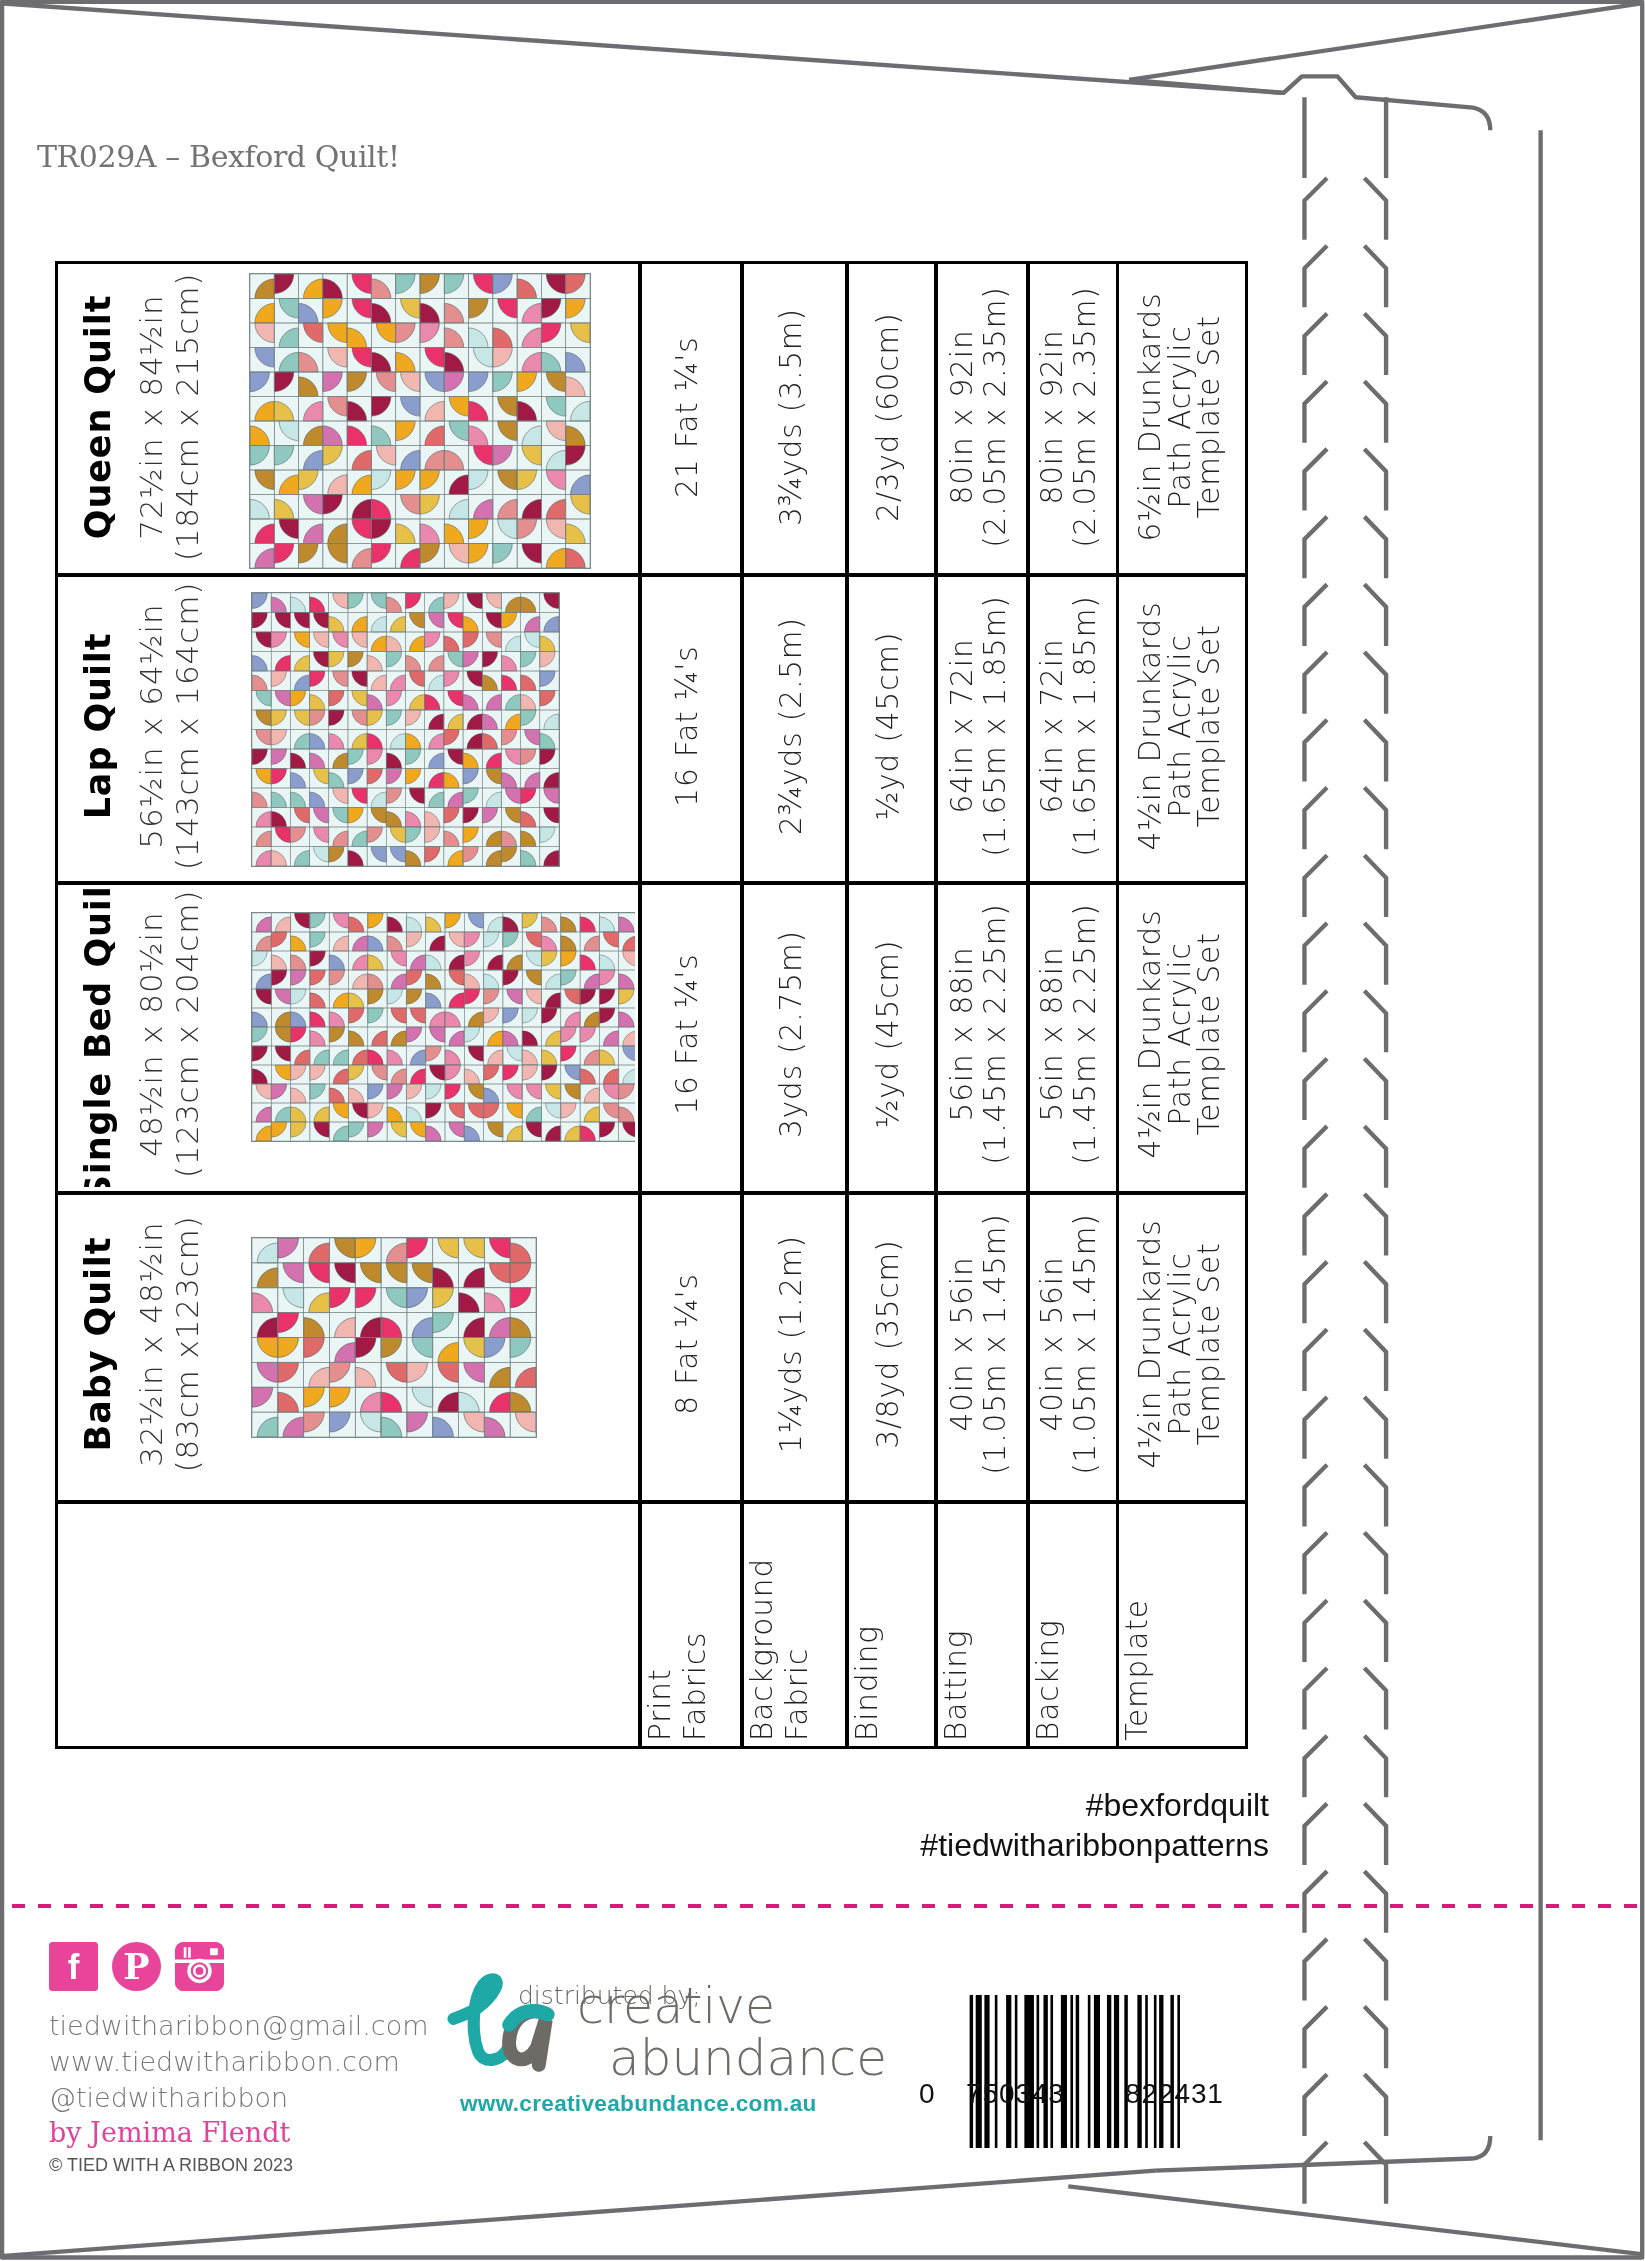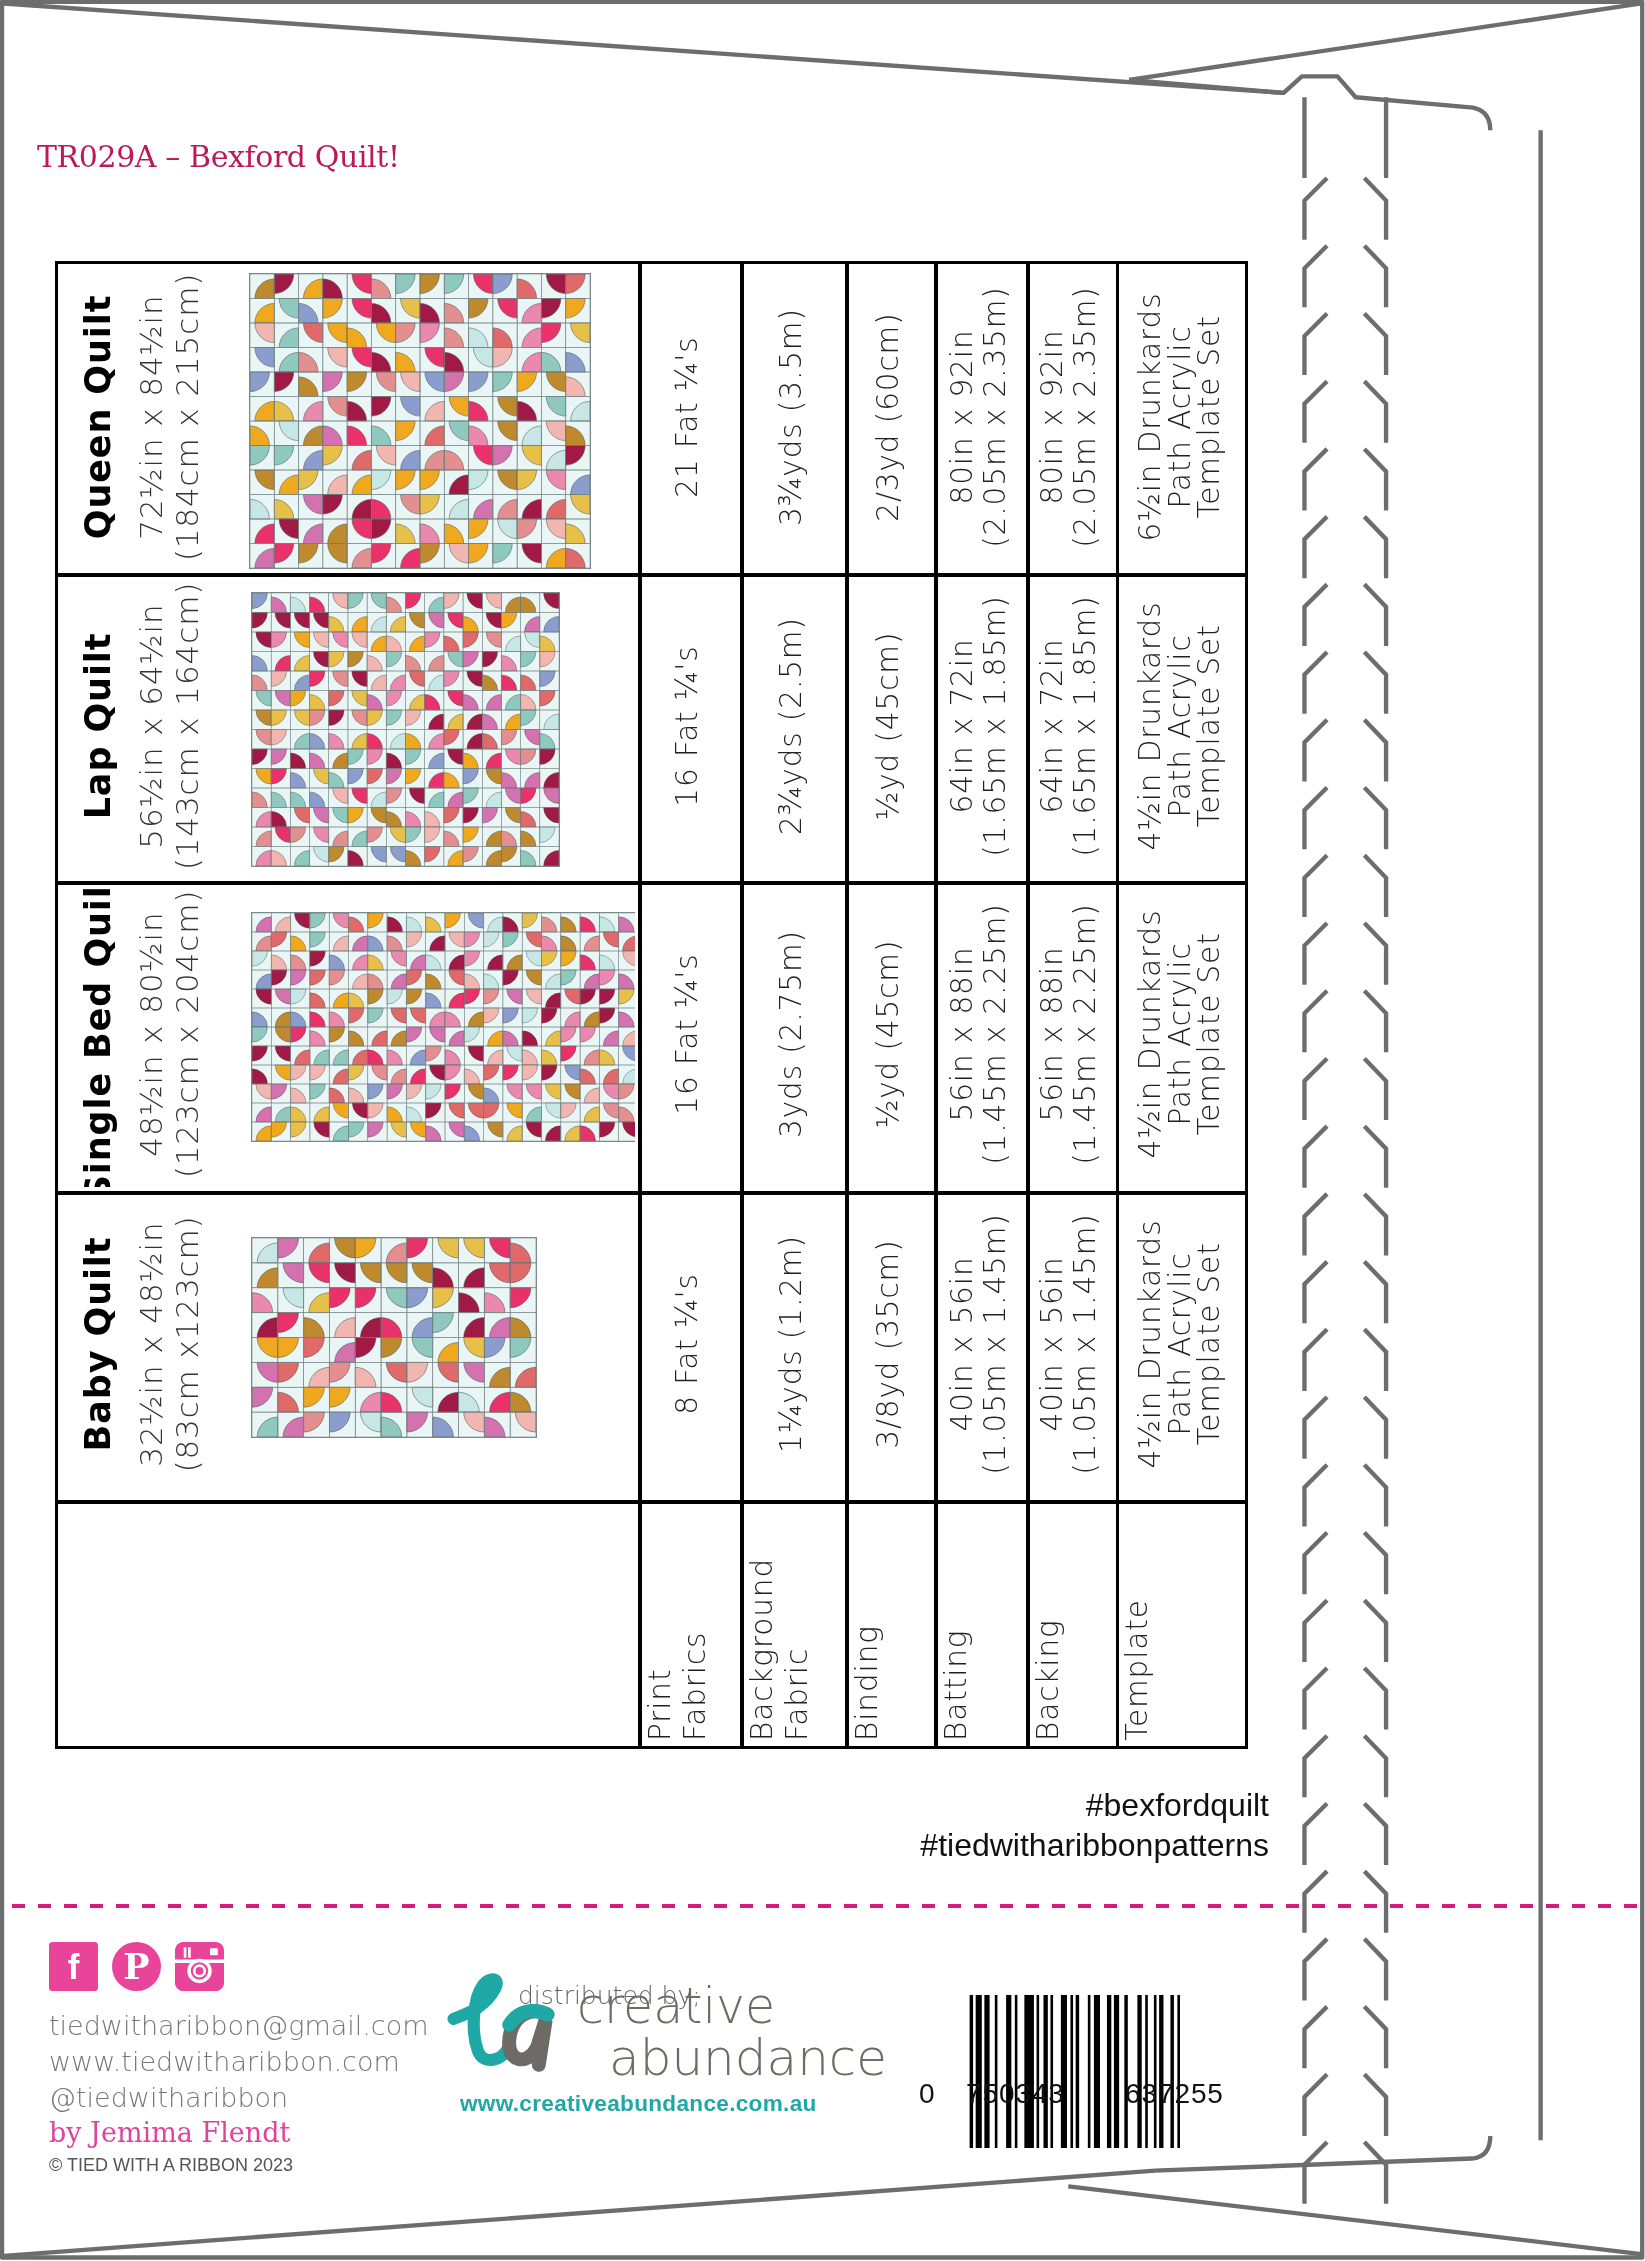--- a/index.html
+++ b/index.html
@@ -2,21 +2,21 @@
 <html style="font-size:14px"><head>
 <meta charset="utf-8">
 <style>
   html, body { margin:0; padding:0; background:#fff; }
   body { width:1646px; height:2261px; position:relative; overflow:hidden;
          font-family:"DejaVu Sans", sans-serif; color:#111; }
   .abs { position:absolute; }
   #frame-svg { position:absolute; left:0; top:0; width:1646px; height:2261px; pointer-events:none; }
 
   .doc-title { left:37px; top:139px; font-family:"DejaVu Serif", serif; font-size:30px;
-               color:#be185d; letter-spacing:-0.4px; white-space:nowrap; }
+               color:#737373; letter-spacing:-0.4px; white-space:nowrap; }
 
   
   .tbl { left:55px; top:261px; width:1193px; height:1488px; border:3.5px solid #000; box-sizing:border-box; }
   .row-line { position:absolute; left:0; right:0; height:3.5px; background:#000; }
   .col-line { position:absolute; top:0; bottom:0; width:3.5px; background:#000; }
   .col-line.thin { width:2.6px; }
 
   .cell { position:absolute; overflow:hidden; }
   .rot { position:absolute; left:50%; top:50%; transform-origin:center center;
          transform:translate(-50%,-50%) rotate(-90deg); white-space:nowrap; text-align:center; }
@@ -1807,15 +1807,15 @@
       <rect x="204" y="14" width="4" height="182" fill="#000"></rect>
       <rect x="219" y="14" width="5" height="182" fill="#000"></rect>
       <rect x="228" y="14" width="3" height="182" fill="#000"></rect>
       <rect x="238" y="14" width="3" height="182" fill="#000"></rect>
       <rect x="244" y="14" width="5" height="182" fill="#000"></rect>
       <rect x="257" y="14" width="4" height="182" fill="#000"></rect>
       <rect x="265" y="14" width="3" height="210" fill="#000"></rect>
     </svg>
   <div class="bc-digits" style="left:-28px;top:130px">0</div>
   <div class="bc-digits" style="left:19px;top:130px;letter-spacing:0.9px">750343</div>
-  <div class="bc-digits" style="left:178px;top:130px;letter-spacing:0.9px">637255</div>
+  <div class="bc-digits" style="left:178px;top:130px;letter-spacing:0.9px">822431</div>
 </div>
 
 
 </body></html>

